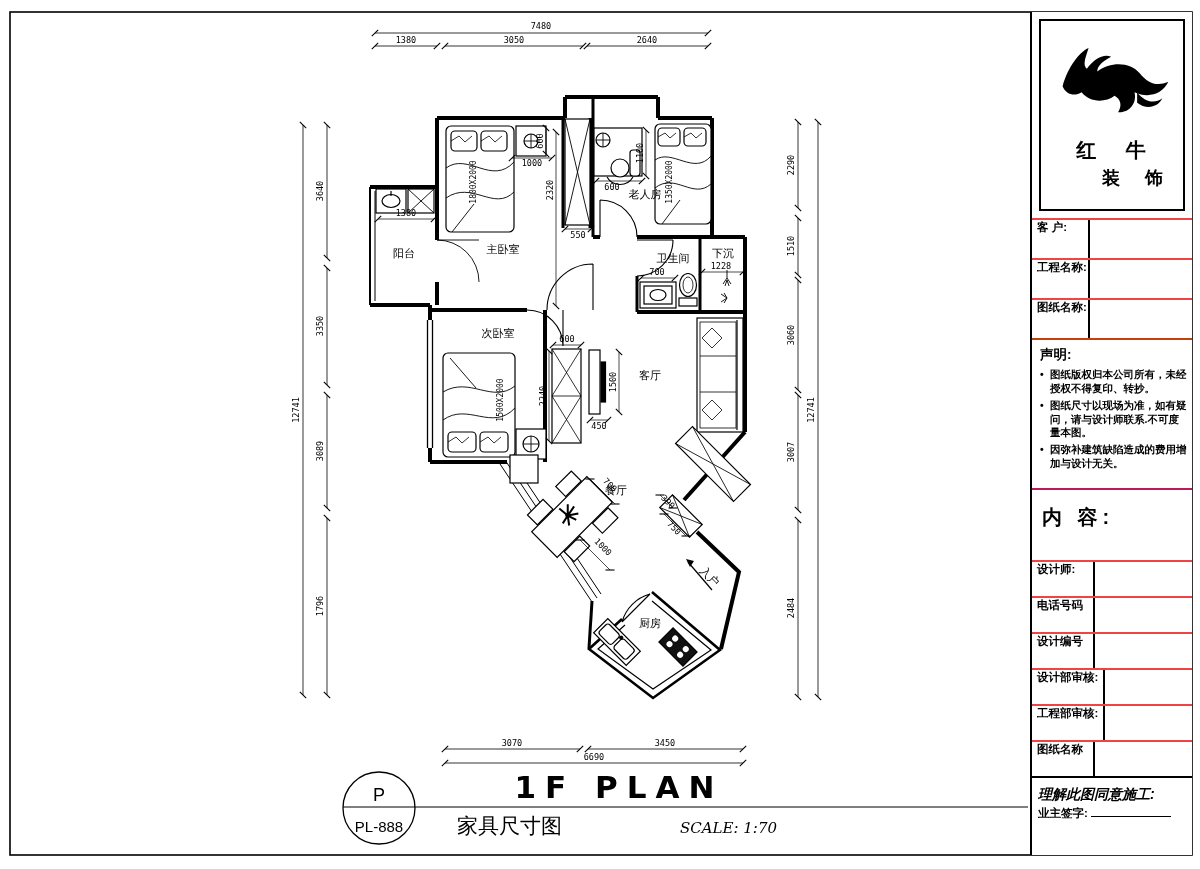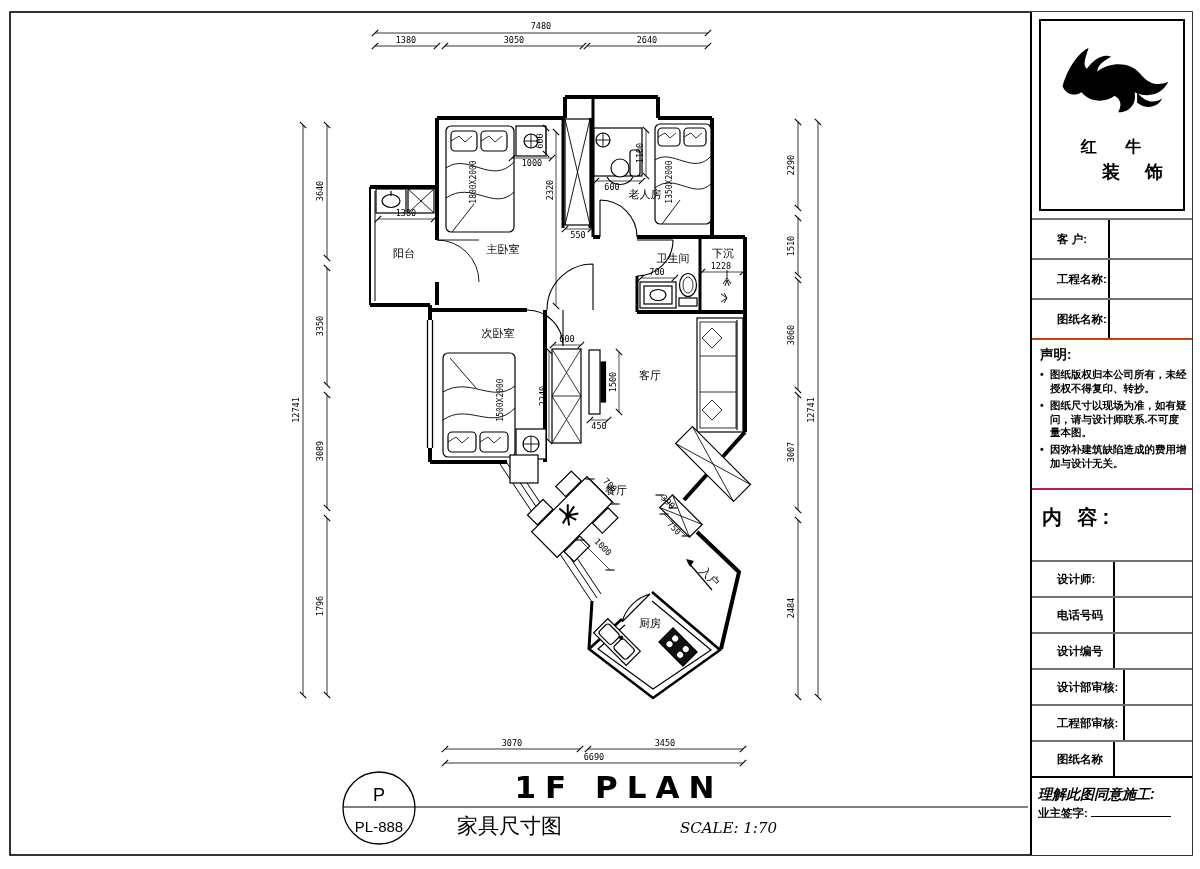--- a/index.html
+++ b/index.html
@@ -12,23 +12,23 @@
   .big-title{font-family:"DejaVu Sans",sans-serif;font-weight:900;font-size:31px;letter-spacing:9px;}
   .sub-title{font-family:"Liberation Serif",serif;font-size:21px;}
   .scale-t{font-family:"DejaVu Serif",serif;font-style:italic;font-size:15px;}
   .stamp-t1{font:18px "Liberation Sans",sans-serif;}
   .stamp-t2{font:15px "Liberation Sans",sans-serif;}
   
   .tb{position:absolute;left:1030px;top:12px;width:160px;height:843px;border-left:2px solid #000;
       display:flex;flex-direction:column;background:#fff;}
   .tb-logo{height:206px;box-sizing:border-box;padding:7px;}
   .tb-logo-inner{height:100%;box-sizing:border-box;border:2px solid #000;text-align:center;padding-top:10px;}
-  .brand1{font-size:16px;font-weight:bold;letter-spacing:12px;margin-top:2px;margin-left:10px;}
+  .brand1{font-size:20px;font-weight:bold;letter-spacing:12px;margin-top:2px;margin-left:10px;}
   .brand2{font-size:18px;font-weight:bold;letter-spacing:10px;text-align:right;margin:2px 10px 0 0;}
-  .tb-row{box-sizing:border-box;border-top:2px solid #737373;display:flex;align-items:center;padding-left:20px;}
+  .tb-row{box-sizing:border-box;border-top:2px solid #ef4444;display:flex;align-items:flex-start;}
   .tb-row .lab{font-size:11.5px;font-weight:bold;padding-left:5px;width:51px;flex:0 0 51px;}
   .tb-row .val{align-self:stretch;flex:1;border-left:2px solid #000;}
   .tb-field{height:40px;}
   .tb-info{height:36px;}
   .tb-stmt{height:150px;box-sizing:border-box;border-top:2px solid #c2410c;padding:6px 5px 0 8px;}
   .tb-stmt .hd{font-size:13.5px;font-weight:bold;margin-bottom:4px;}
   .tb-stmt .it{font-size:10.5px;font-weight:bold;line-height:1.32;margin-bottom:3px;padding-left:10px;position:relative;}
   .tb-stmt .it::before{content:"•";position:absolute;left:0;top:0;}
   .tb-content{height:72px;box-sizing:border-box;border-top:2px solid #be185d;padding:14px 0 0 10px;
       font-size:20px;font-weight:bold;letter-spacing:5px;}

